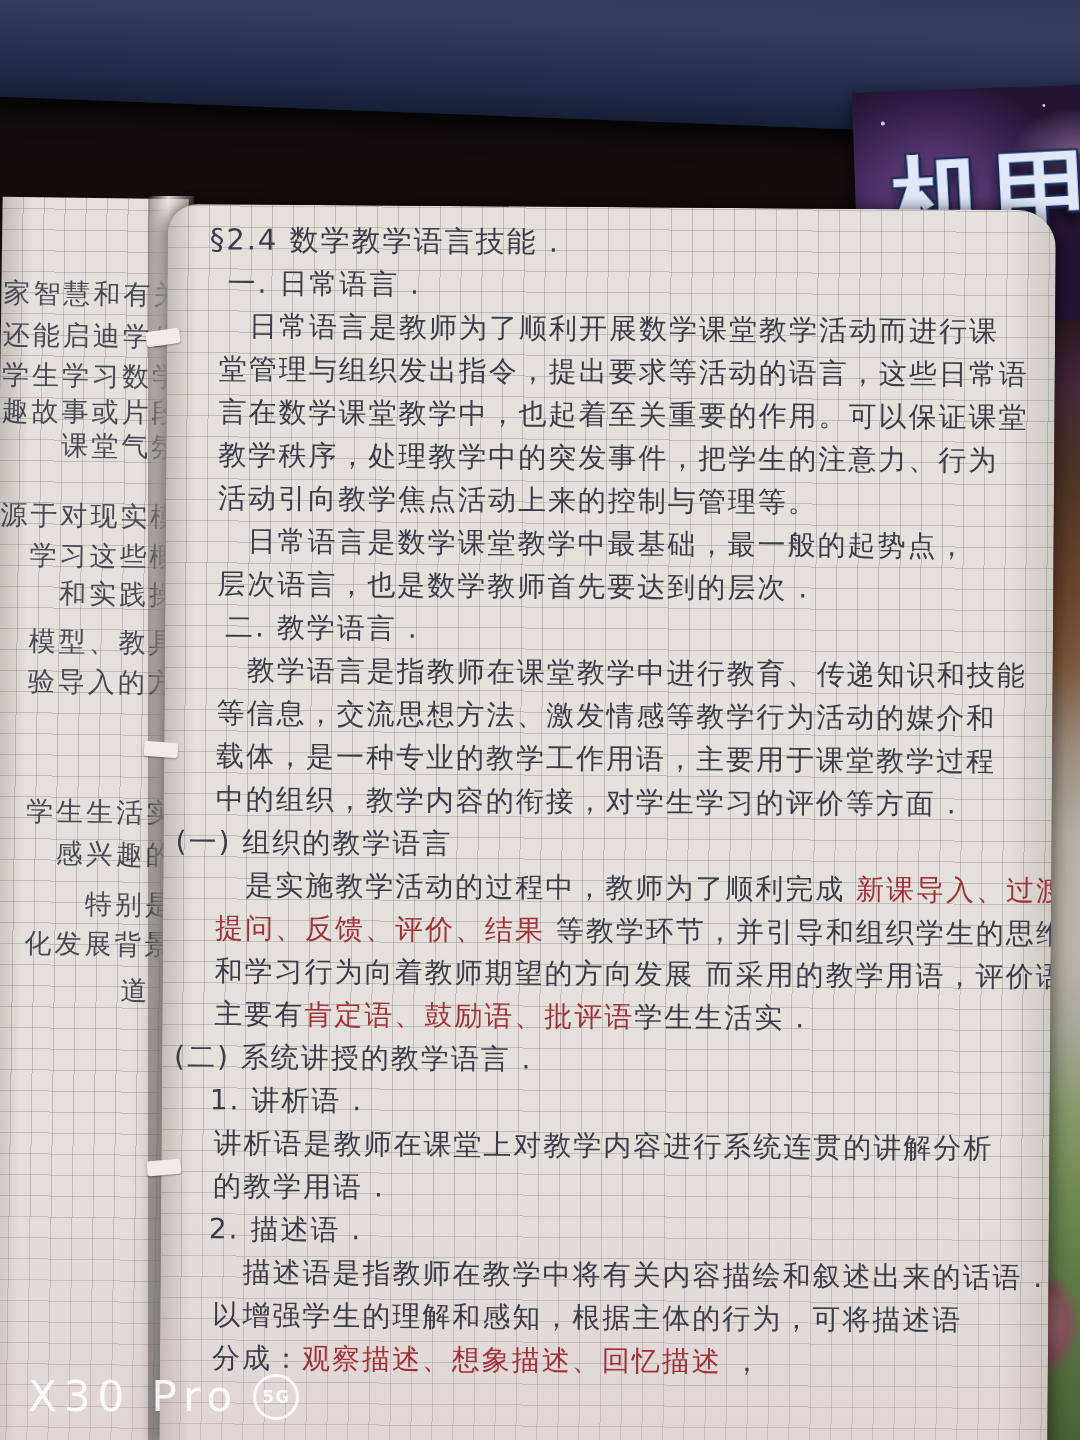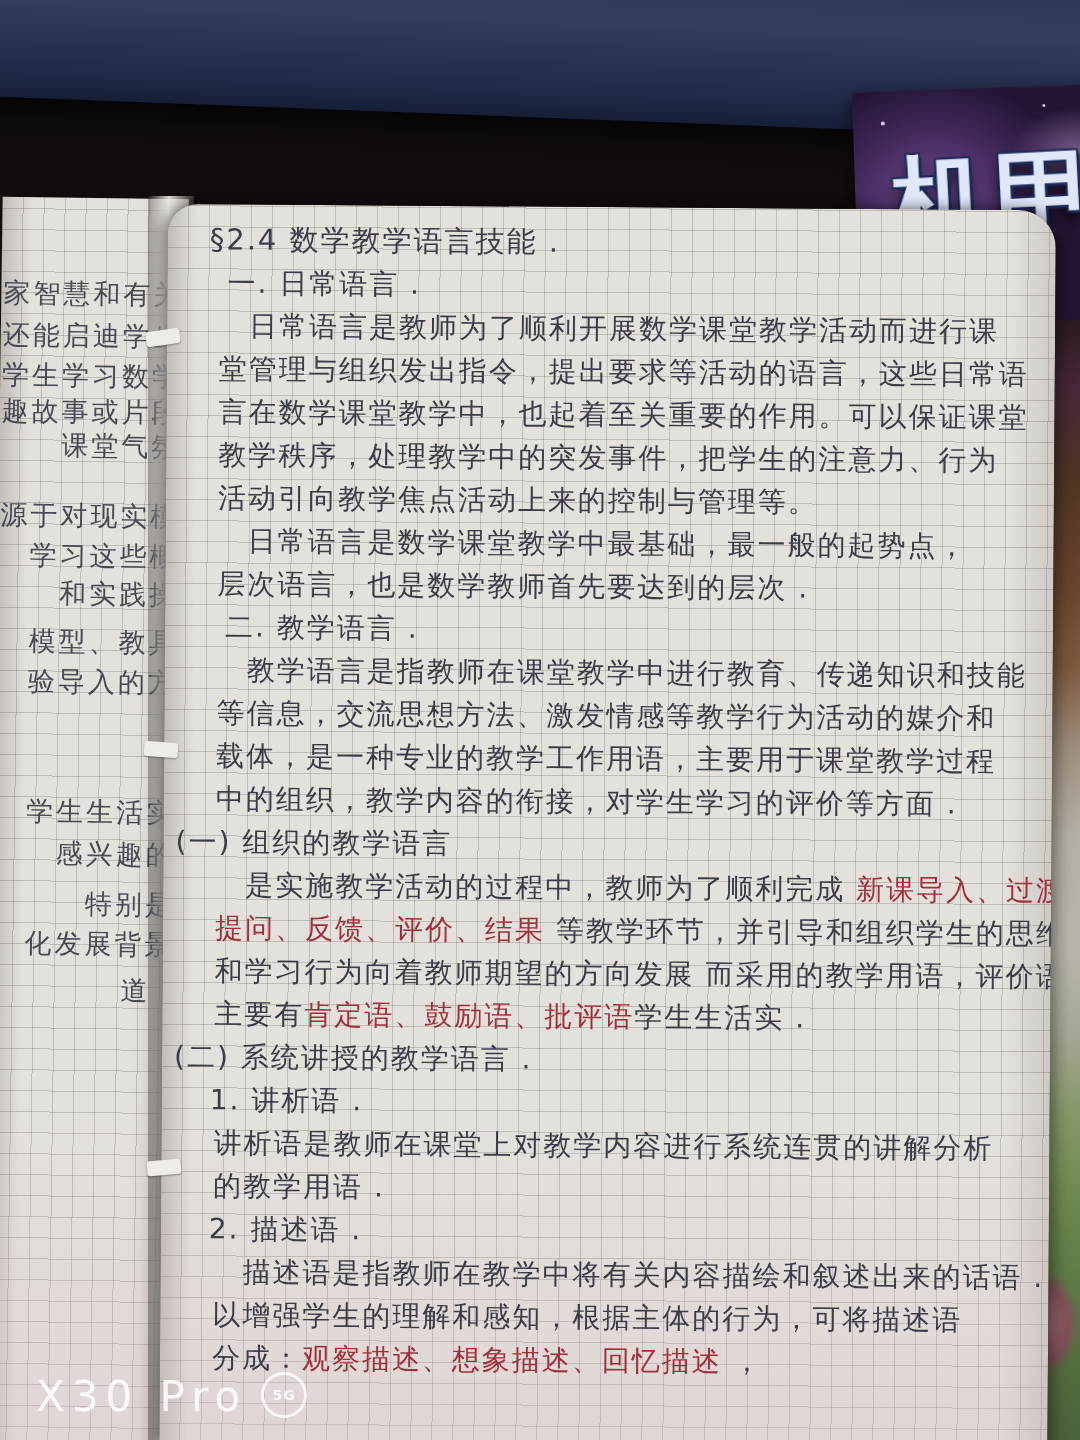--- a/index.html
+++ b/index.html
@@ -58,25 +58,25 @@
          color:var(--ink,#3c3c49);}
   .hw-line span.red{color:var(--red,#a1303a);}
   .ind-t{padding-left:42px;font-size:29px;}
   .ind-s{padding-left:60px;}
   .ind-p{padding-left:82px;}
   .ind-c{padding-left:52px;}
   .ind-h{padding-left:12px;}
   .ind-n{padding-left:48px;}
 
   
-  .watermark{position:absolute;left:36px;top:1372px;z-index:6;display:flex;gap:14px;
+  .watermark{position:absolute;left:28px;top:1372px;z-index:6;display:flex;align-items:center;gap:14px;
          color:rgba(255,255,255,.88);}
   .wm-model{font-size:42px;font-weight:400;letter-spacing:7px;}
   .wm-badge{width:40px;height:40px;border:3px solid rgba(255,255,255,.85);border-radius:50%;
-         display:flex;align-items:center;justify-content:center;font-size:14px;font-weight:700;letter-spacing:1px;}
+         display:flex;align-items:center;justify-content:center;font-size:17px;font-weight:700;letter-spacing:1px;}
 </style>
 </head>
 <body>
 
 <div class="stage">
 
   <div class="laptop-slab">
     
   </div>
 

